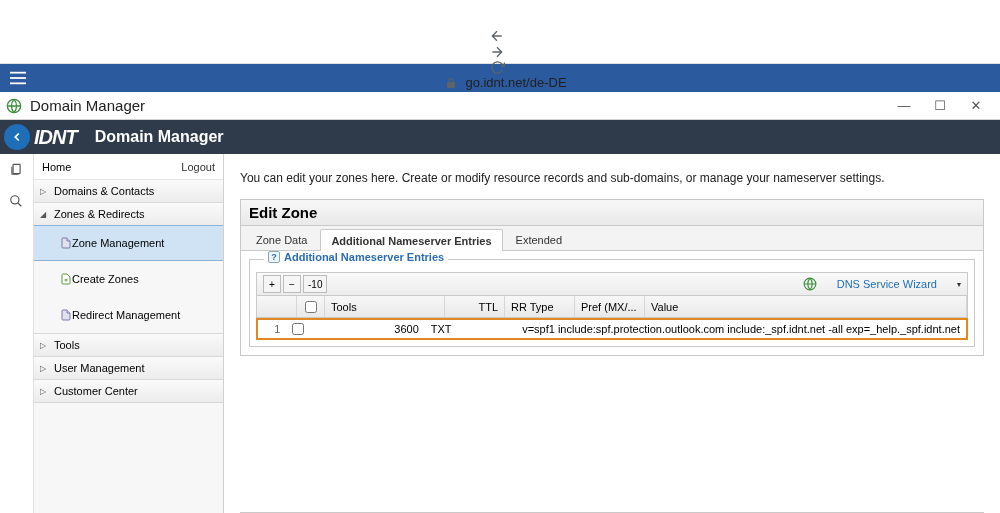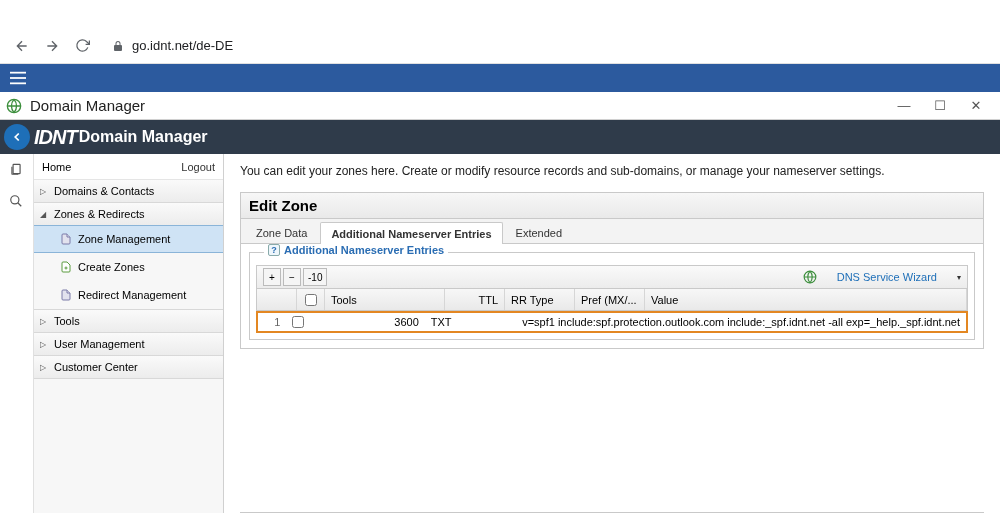--- a/index.html
+++ b/index.html
@@ -1,52 +1,52 @@
 <!DOCTYPE html>
 <html><head>
 <meta charset="utf-8">
 <style>
 * { margin: 0; padding: 0; box-sizing: border-box; font-family: "Segoe UI", Arial, sans-serif; }
 body { background: #fff; width: 1000px; height: 513px; overflow: hidden; }
 
-.browser-bar { height: 36px; display: flex; align-items: center; padding: 0 10px; border-bottom: 1px solid #e0e0e0; background: #fff; margin-top: 28px; }
+.browser-bar { height: 36px; display: flex; align-items: center; padding: 0 10px; border-bottom: 1px solid #e0e0e0; background: #fff; margin-top: 28px; flex-direction: column; }
 .browser-bar .nav-btn { width: 24px; height: 24px; display: flex; align-items: center; justify-content: center; color: #5f6368; cursor: pointer; margin-right: 6px; font-size: 16px; }
 .browser-bar .url-box { display: flex; align-items: center; margin-left: 12px; gap: 8px; }
 .browser-bar .lock { color: #5f6368; font-size: 12px; }
 .browser-bar .url { color: #202124; font-size: 13px; }
 
 .blue-bar { height: 28px; background: #2c5a9e; display: flex; align-items: center; padding: 0 10px; }
 .blue-bar .menu-btn { color: #fff; font-size: 16px; cursor: pointer; }
 
 .app-title-bar { height: 28px; display: flex; align-items: center; padding: 0 6px; border-bottom: 1px solid #d0d0d0; }
 .app-title-bar .globe-ic { width: 16px; height: 16px; margin-right: 8px; color: #6a9b3f; }
 .app-title-bar .title { font-size: 15px; color: #222; flex: 1; }
 .app-title-bar .win-btn { width: 36px; height: 24px; display: flex; align-items: center; justify-content: center; color: #555; font-size: 13px; cursor: pointer; }
 
 .header-dark { height: 34px; background: #2f3b4a; display: flex; align-items: center; padding-left: 34px; color: #fff; position: relative; }
 .header-dark .back-circle { position: absolute; left: 4px; top: 4px; width: 26px; height: 26px; border-radius: 50%; background: #1e6fb8; display: flex; align-items: center; justify-content: center; color: #fff; font-size: 14px; cursor: pointer; }
-.header-dark .logo { font-family: "Arial Black", sans-serif; font-size: 20px; font-style: italic; font-weight: 900; letter-spacing: -1px; margin-right: 2px; line-height: 1; }
+.header-dark .logo { font-family: "Arial Black", sans-serif; font-size: 20px; font-style: italic; font-weight: 900; letter-spacing: -1px; margin-right: 18px; line-height: 1; }
 .header-dark .header-title { font-size: 16px; font-weight: 600; }
 
 .main-area { display: flex; height: calc(100% - 154px); }
 
 .left-rail { width: 34px; background: #fff; border-right: 1px solid #e0e0e0; display: flex; flex-direction: column; align-items: center; padding-top: 8px; gap: 16px; }
 .left-rail .rail-ic { width: 16px; height: 16px; color: #555; cursor: pointer; }
 
 .sidebar { width: 190px; border-right: 1px solid #d0d0d0; background: #f7f7f7; display: flex; flex-direction: column; font-size: 11px; }
 .sidebar .home-row { height: 26px; display: flex; align-items: center; justify-content: space-between; padding: 0 8px; border-bottom: 1px solid #e5e5e5; background: #fff; }
 .sidebar .home-row .logout { color: #333; cursor: pointer; }
 .sidebar .group { border-bottom: 1px solid #d8d8d8; }
 .sidebar .group-header { height: 22px; display: flex; align-items: center; padding: 0 6px; background: linear-gradient(#fafafa,#ececec); cursor: pointer; gap: 4px; }
 .sidebar .group-header .arrow { font-size: 8px; color: #555; width: 10px; }
-.sidebar .sub-item { height: 28px; display: flex; align-items: center; padding-left: 26px; gap: 6px; cursor: pointer; }
+.sidebar .sub-item { height: 36px; display: flex; align-items: center; padding-left: 26px; cursor: pointer; }
 .sidebar .sub-item.selected { background: #cfe3f5; border: 1px solid #8ab4d8; border-left: none; border-right: none; }
 .sidebar .ic { width: 12px; height: 12px; }
 
-.content { flex: 1; padding: 10px 16px 0 16px; overflow: hidden; position: relative; }
+.content { flex: 1; padding: 17px 16px 0 16px; overflow: hidden; position: relative; }
 .content .intro { font-size: 12px; color: #222; margin-bottom: 14px; }
 .panel-title { font-size: 15px; font-weight: bold; background: linear-gradient(#f7f7f7,#e9e9e9); border: 1px solid #c9c9c9; border-bottom: none; padding: 4px 8px; }
 .tabs { display: flex; border: 1px solid #c9c9c9; background: #f3f3f3; height: 26px; align-items: flex-end; padding: 0 4px; gap: 2px; }
 .tab { height: 22px; padding: 0 10px; display: flex; align-items: center; font-size: 11px; color: #333; border: 1px solid transparent; border-bottom: none; cursor: pointer; }
 .tab.active { background: #fff; border-color: #c9c9c9; font-weight: bold; border-radius: 2px 2px 0 0; position: relative; top: 1px; }
 
 .inner-panel { border: 1px solid #c9c9c9; border-top: none; padding: 8px 8px 8px 8px; }
 .fieldset-title { color: #2a6db3; font-size: 11px; font-weight: bold; margin-left: 8px; position: relative; top: -2px; background: #fff; padding: 0 4px; display: inline-flex; align-items: center; gap: 4px; }
 .fieldset-title .help-ic { width: 12px; height: 12px; border: 1px solid #8aa; border-radius: 2px; display: inline-flex; align-items: center; justify-content: center; font-size: 9px; color: #2a6db3; background: #eef6fb; }
 

